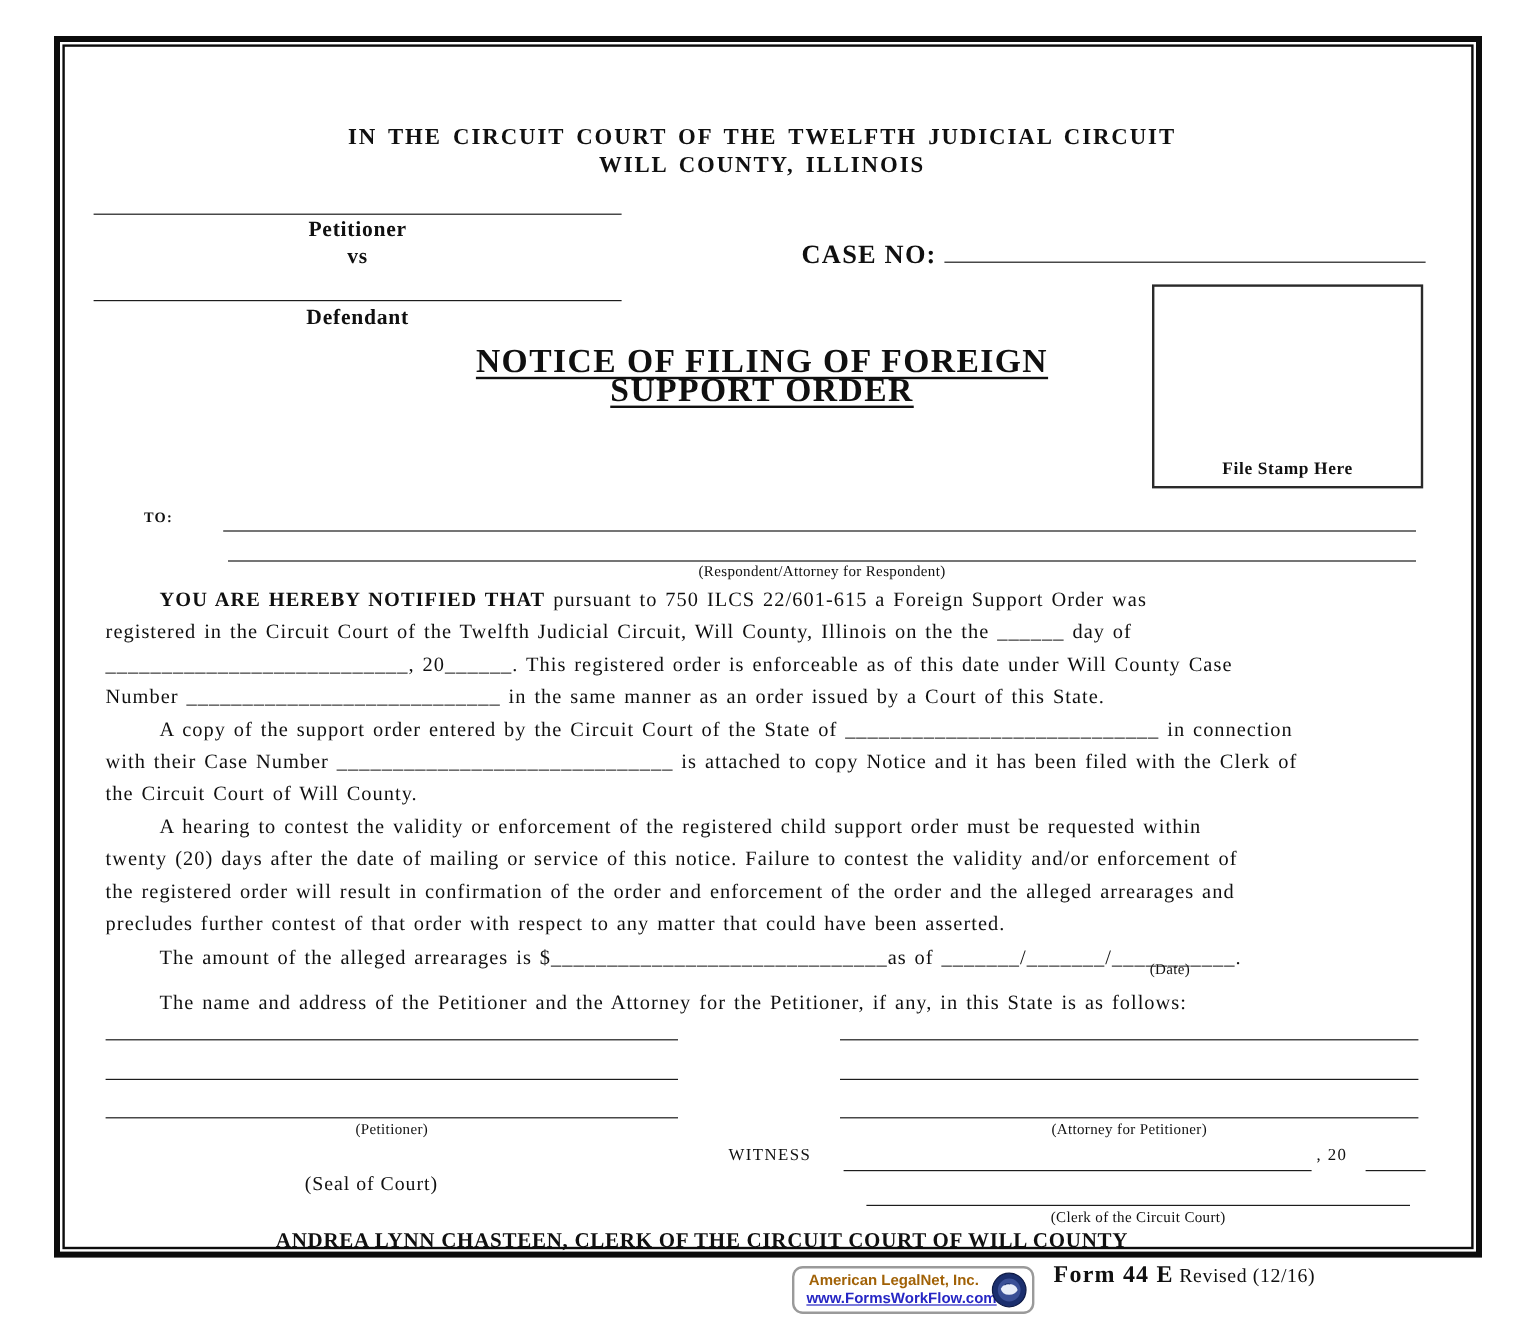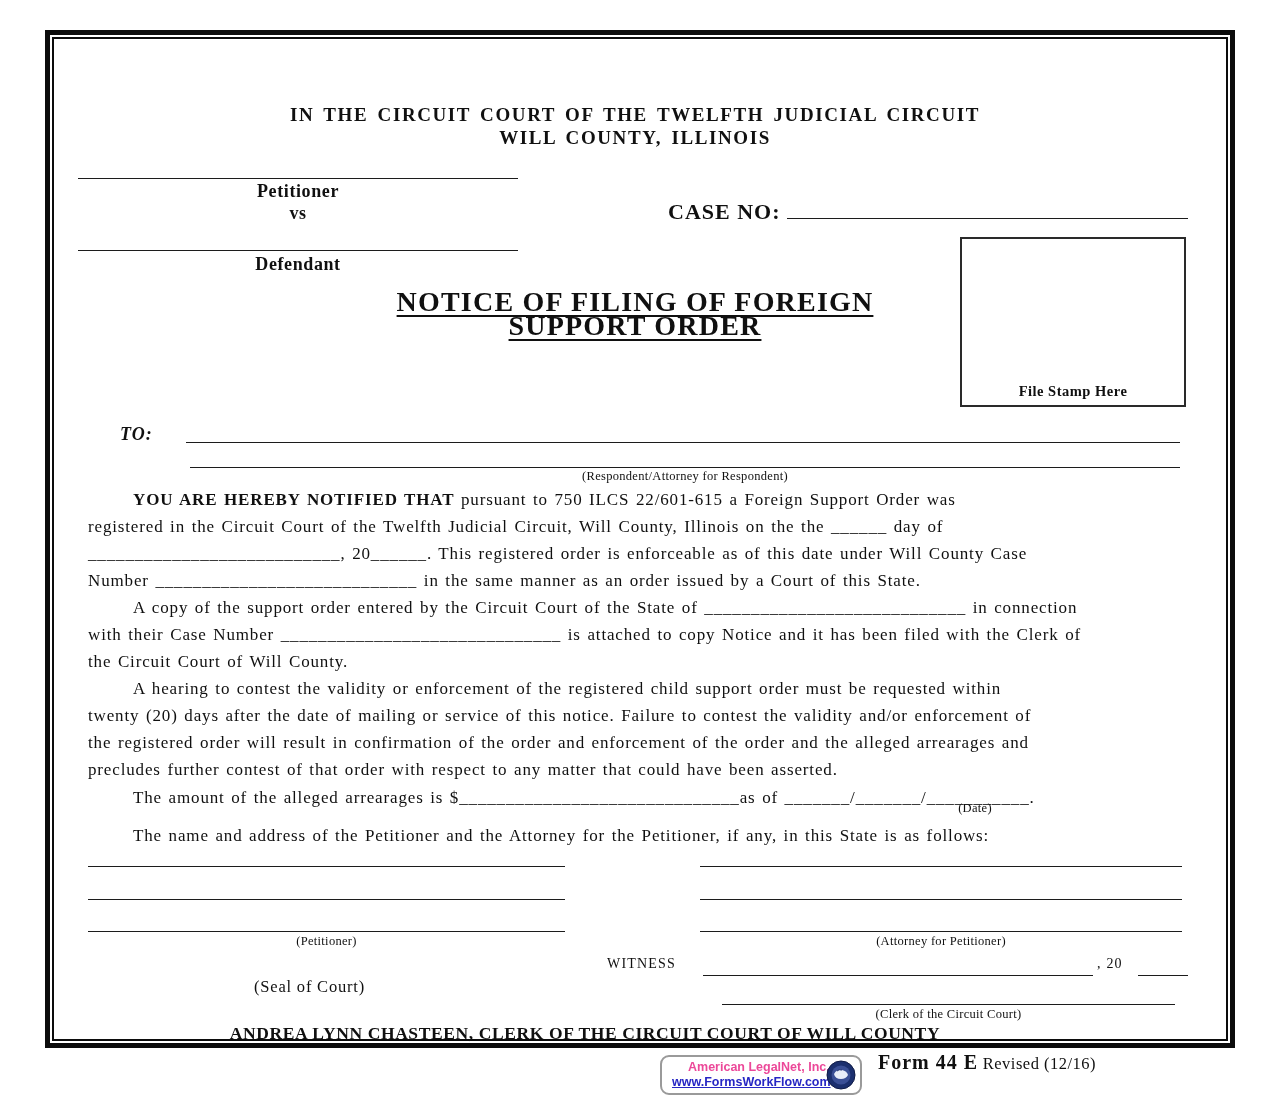--- a/index.html
+++ b/index.html
@@ -12,38 +12,38 @@
   .hline{position:absolute;height:0;border-top:1.6px solid #1c1c1c;}
   
   .court-head{position:absolute;left:45px;width:1180px;text-align:center;font-weight:bold;
               font-size:19px;letter-spacing:1.6px;word-spacing:3px;}
   .party-label{position:absolute;left:78px;width:440px;text-align:center;font-weight:bold;
                font-size:18px;letter-spacing:.6px;}
   .case-label{position:absolute;font-weight:bold;font-size:22px;letter-spacing:1px;}
   .doc-title{position:absolute;left:330px;width:610px;text-align:center;font-weight:bold;
              font-size:28px;letter-spacing:1.2px;text-decoration:underline;text-underline-offset:4px;
              text-decoration-thickness:2px;}
-  .to-label{position:absolute;font-weight:bold;font-size:18px;letter-spacing:1px;font-style:italic;}
+  .to-label{position:absolute;font-weight:bold;font-size:12px;letter-spacing:1px;}
   .caption{position:absolute;font-size:12.5px;letter-spacing:.3px;text-align:center;}
   .body-line{position:absolute;left:88px;font-size:17px;letter-spacing:.85px;word-spacing:1.5px;
              white-space:nowrap;}
   .indent{left:133px;}
   .b{font-weight:bold;}
   .stamp-box{position:absolute;left:960px;top:237px;width:222px;height:166px;border:2px solid #2a2a2a;}
   .stamp-label{position:absolute;left:0;bottom:5px;width:100%;text-align:center;font-weight:bold;
                font-size:14.5px;letter-spacing:.5px;}
   .witness{position:absolute;font-size:14px;letter-spacing:1.2px;}
   .seal{position:absolute;font-size:16.5px;letter-spacing:.8px;margin-left:47px;}
   .clerk-name{position:absolute;left:90px;width:990px;text-align:center;font-weight:bold;
               font-size:17.5px;letter-spacing:.6px;white-space:nowrap;}
   
   .badge{position:absolute;left:660px;top:1055px;width:198px;height:36px;border:2px solid #9a9a9a;
          border-radius:9px;background:#fff;}
-  .badge-name{position:absolute;left:26px;top:3px;font-family:"Liberation Sans",sans-serif;
-              font-weight:bold;font-size:12.5px;color:#ec4899;white-space:nowrap;}
+  .badge-name{position:absolute;left:12px;top:3px;font-family:"Liberation Sans",sans-serif;
+              font-weight:bold;font-size:12.5px;color:#a16207;white-space:nowrap;}
   .badge-url{position:absolute;left:10px;top:18px;font-family:"Liberation Sans",sans-serif;
              font-weight:bold;font-size:12.5px;color:#2626c4;text-decoration:underline;white-space:nowrap;}
   .globe{position:absolute;right:4px;top:3px;width:30px;height:30px;}
   .form-id{position:absolute;left:878px;top:1051px;white-space:nowrap;}
   .form-num{font-weight:bold;font-size:20px;letter-spacing:1px;}
   .form-rev{font-size:16.5px;letter-spacing:.5px;}
 </style>
 </head>
 <body>
 

